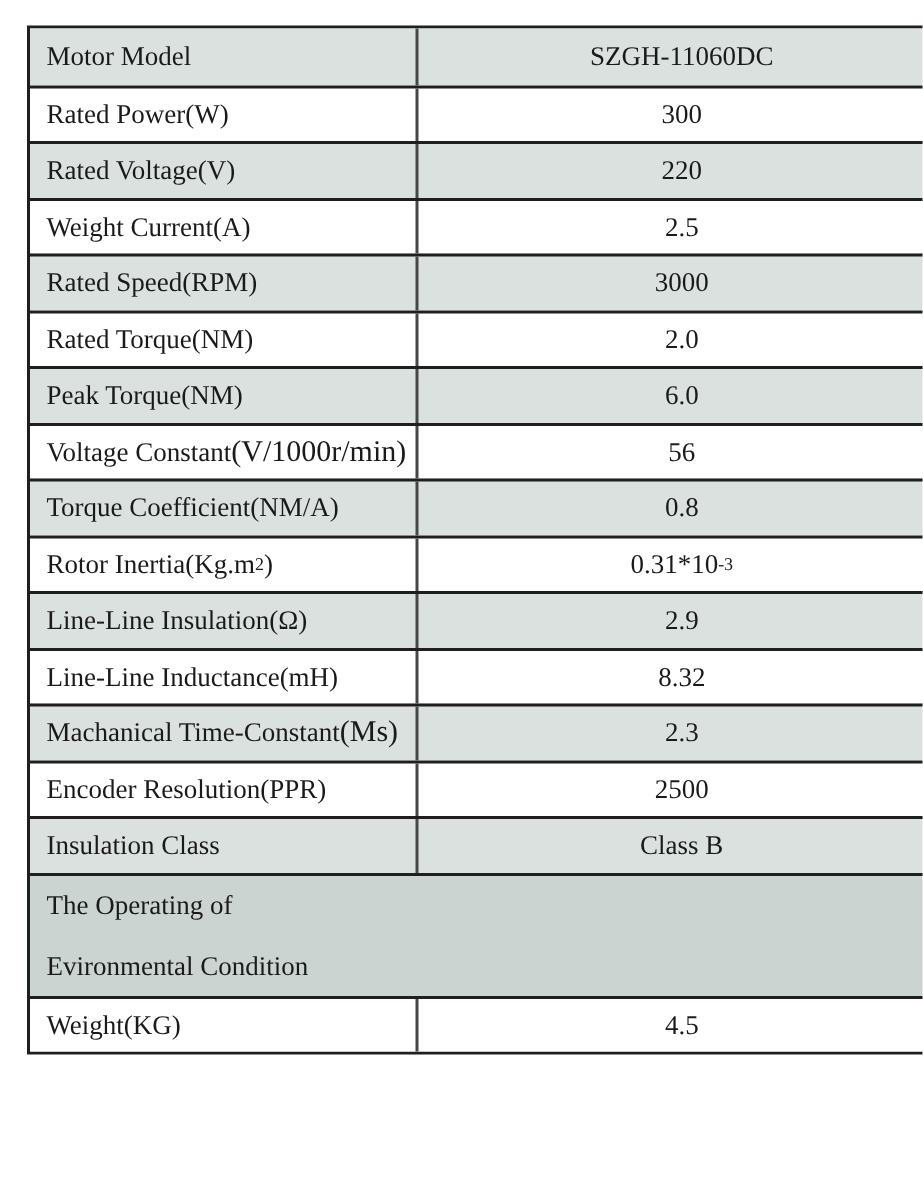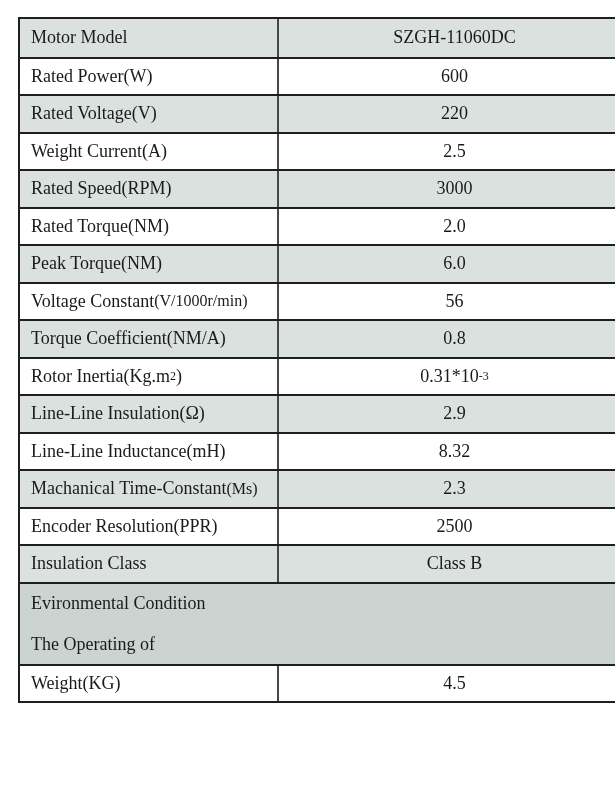--- a/index.html
+++ b/index.html
@@ -42,21 +42,21 @@
     width:257px;
     padding-left:11px;
     font-size:18px;
   }
   .cell.value{
     flex:1;
     border-left:2px solid var(--border-mid);
     justify-content:center;
     font-size:18px;
   }
-  .small{font-size:16px;}
+  .small{font-size:20px;}
   sup{
     font-size:12px;
     vertical-align:super;
     line-height:0;
   }
   .tall .cell.label{
     flex-direction:column;
     align-items:flex-start;
     justify-content:space-between;
     padding:9px 0 9px 11px;
@@ -80,21 +80,21 @@
     <div class="cell value">
         <span>SZGH-11060DC</span>
       </div>
   </div>
 
   <div class="row">
     <div class="cell label">
         <span>Rated Power(W)</span>
       </div>
     <div class="cell value">
-        <span>600</span>
+        <span>300</span>
       </div>
   </div>
 
   <div class="row g">
     <div class="cell label">
         <span>Rated Voltage(V)</span>
       </div>
     <div class="cell value">
         <span>220</span>
       </div>
@@ -209,22 +209,22 @@
         <span>Insulation Class</span>
       </div>
     <div class="cell value">
         <span>Class B</span>
       </div>
   </div>
 
 
   <div class="row gd tall">
     <div class="cell label">
+      <span>The Operating of</span>
       <span>Evironmental Condition</span>
-      <span>The Operating of</span>
     </div>
   </div>
 
   <div class="row">
     <div class="cell label">
         <span>Weight(KG)</span>
       </div>
     <div class="cell value">
         <span>4.5</span>
       </div>

